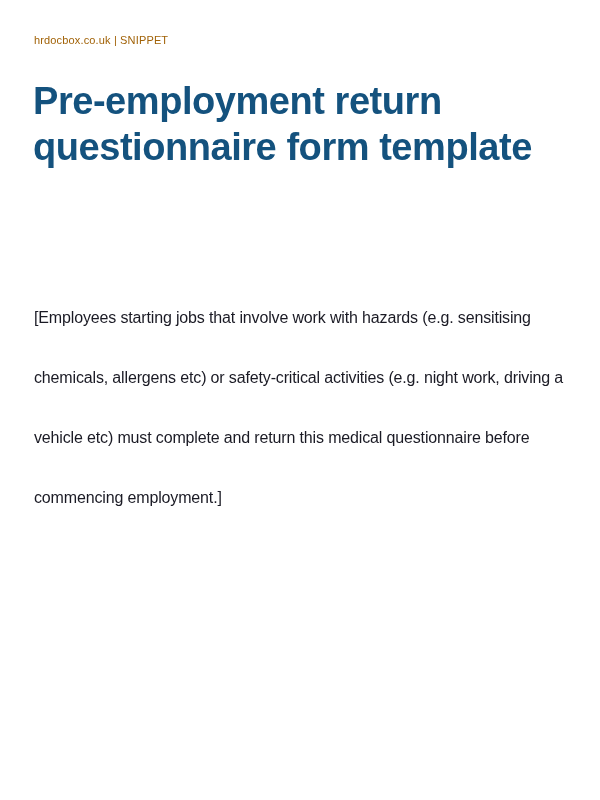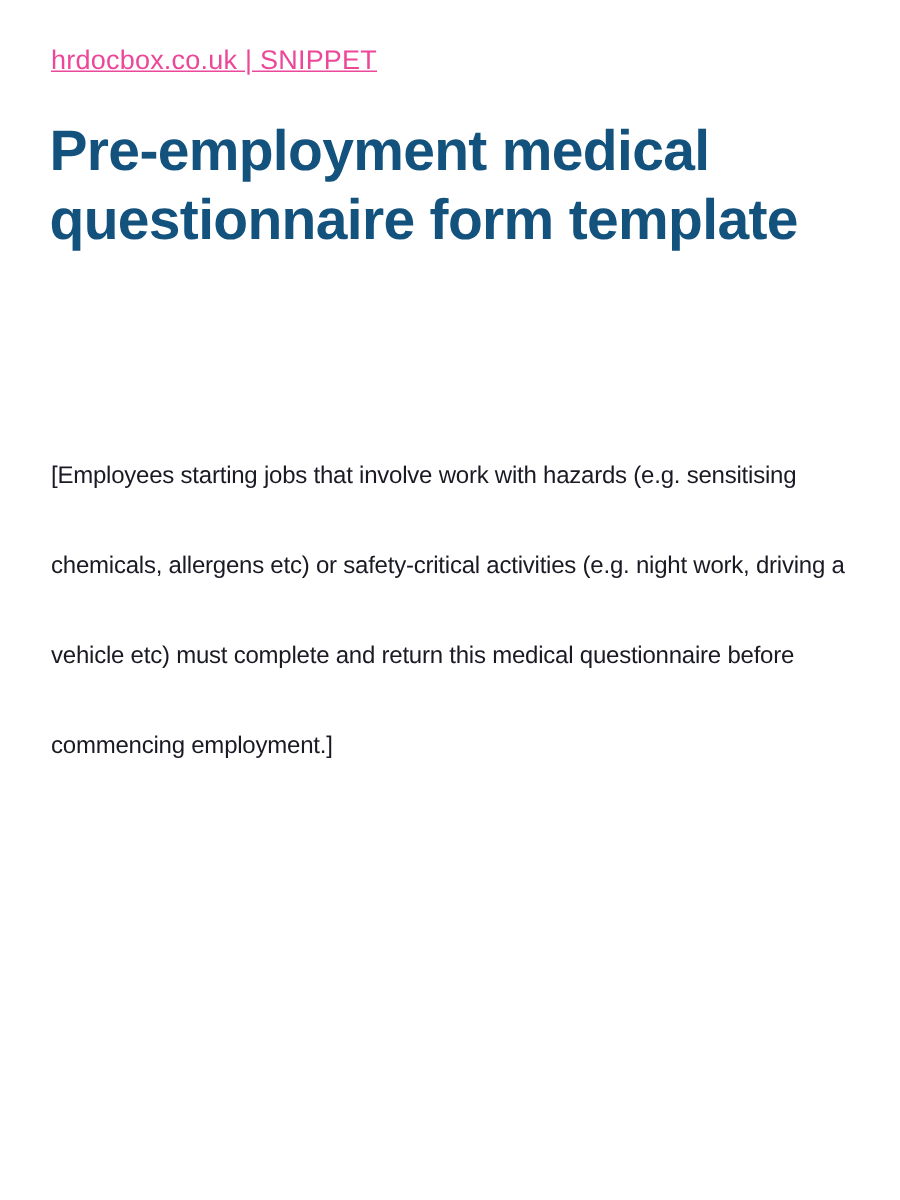--- a/index.html
+++ b/index.html
@@ -24,26 +24,25 @@
     background: #ffffff;
     box-sizing: border-box;
     padding: 0 30px 0 34px;
   }
 
   
   .source-line {
     position: absolute;
     left: 34px;
     top: 31px;
-    font-size: 18px;
+    font-size: 11px;
     line-height: 18px;
     letter-spacing: 0.15px;
-    color: #ec4899;
+    color: #a16207;
     white-space: nowrap;
-    text-decoration: underline;
   }
 
   
   .doc-title {
     position: absolute;
     left: 33px;
     top: 78px;
     width: 510px;
     margin: 0;
     font-size: 38px;
@@ -68,17 +67,17 @@
     color: #1a1a24;
   }
 </style>
 </head>
 <body>
 
 <div class="page">
 
   <div class="source-line">hrdocbox.co.uk | SNIPPET</div>
 
-  <h1 class="doc-title">Pre-employment medical questionnaire form template</h1>
+  <h1 class="doc-title">Pre-employment return questionnaire form template</h1>
 
   <p class="doc-body">[Employees starting jobs that involve work with hazards (e.g. sensitising chemicals, allergens etc) or safety-critical activities (e.g. night work, driving a vehicle etc) must complete and return this medical questionnaire before commencing employment.]</p>
 
 </div>
 
 </body></html>

